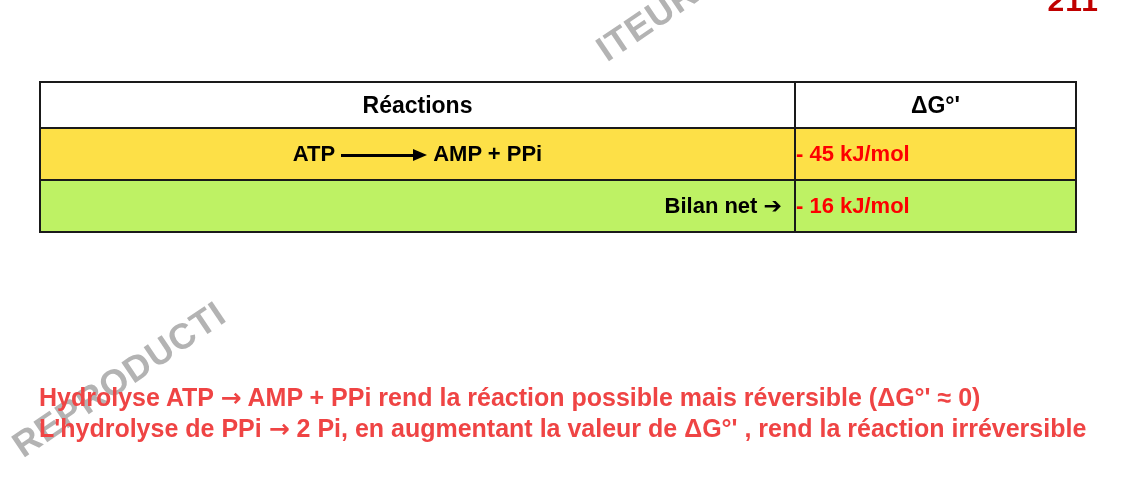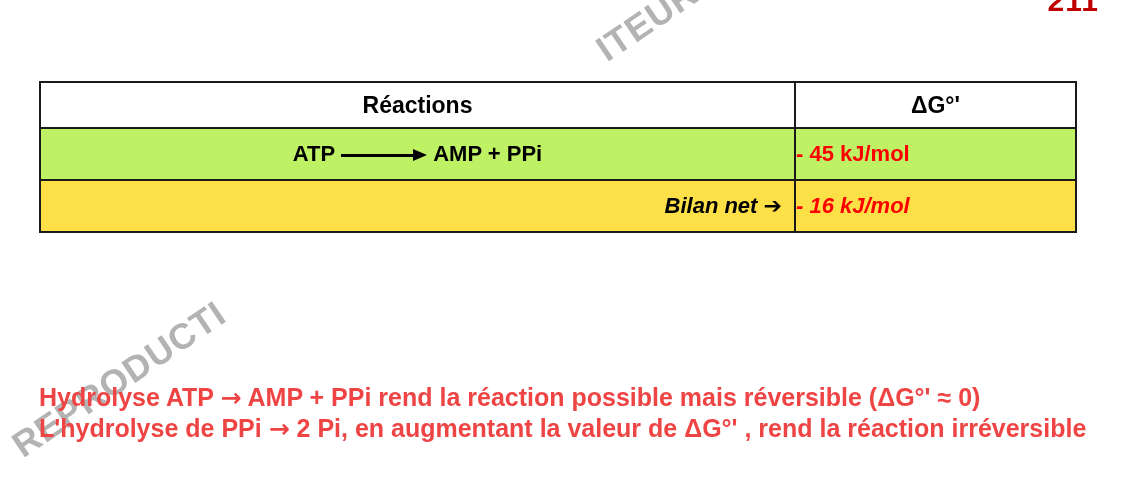--- a/index.html
+++ b/index.html
@@ -77,22 +77,22 @@
   .hdr-cell {
     background: #ffffff;
     height: 44px;
     text-align: center;
     font-size: 23px;
     font-weight: bold;
     color: #000000;
     border-bottom-width: 4px;
   }
 
-  .row-blue td { background: #bef264; }
-  .row-cream td { background: #fde047; font-style: italic; }
+  .row-blue td { background: #fde047; }
+  .row-cream td { background: #bef264; }
 
   .rx-cell {
     height: 50px;
     font-size: 22px;
     font-weight: bold;
     color: #000000;
     text-align: center;
     vertical-align: middle;
     white-space: nowrap;
   }

